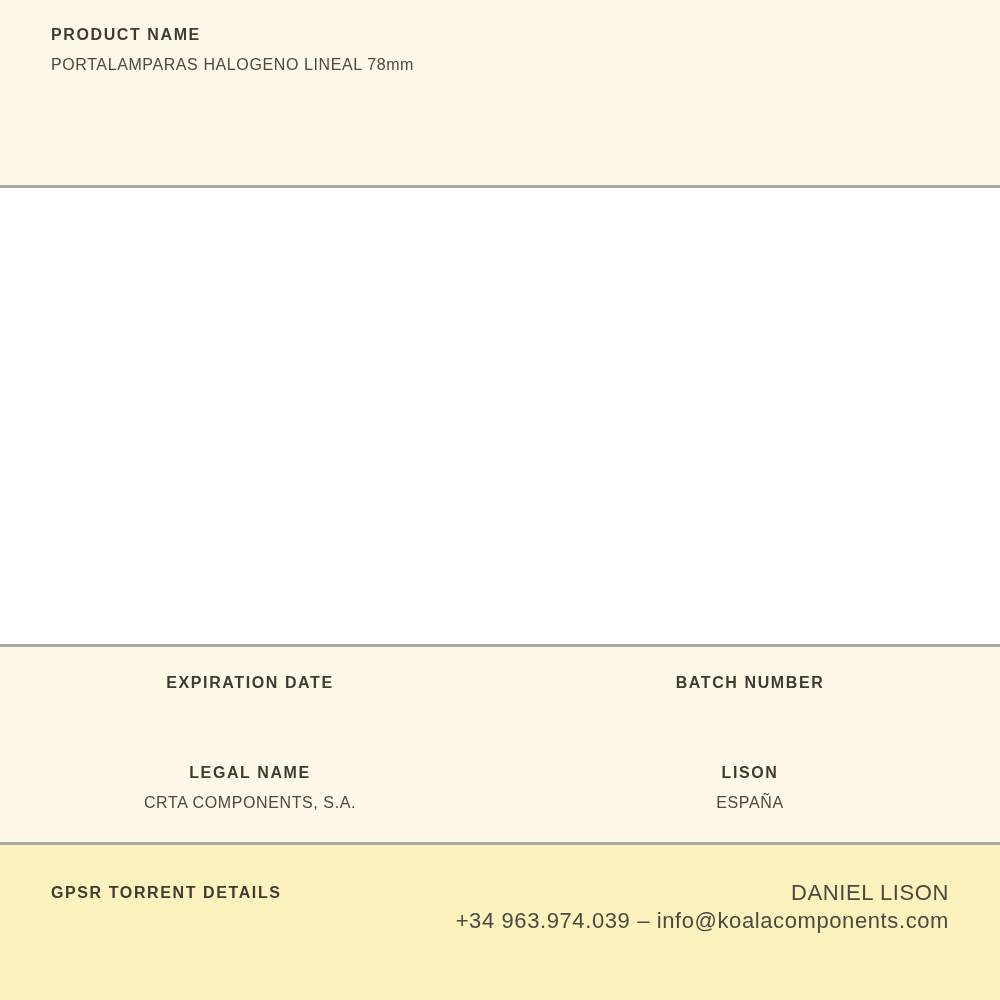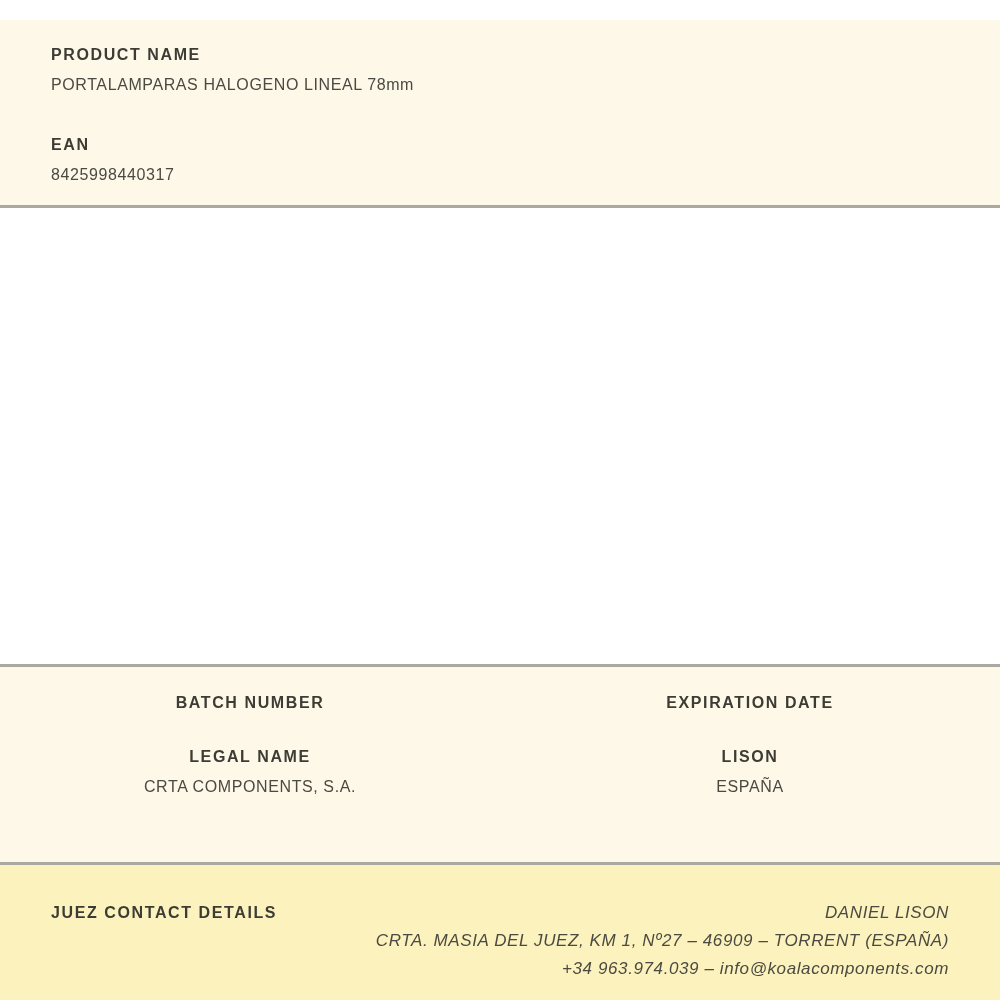--- a/index.html
+++ b/index.html
@@ -23,21 +23,20 @@
   }
   .divider{
     height:3px;background:var(--divider);
     border:none;flex:0 0 auto;
   }
   
   .section-top{
     height:185px;flex:0 0 auto;
     background:var(--cream-bg);
     padding:25px 51px 0 51px;
-    margin-top:20px;
   }
   .field-label{
     font-weight:bold;
     font-size:16px;
     letter-spacing:1.6px;
     color:var(--label-text);
     line-height:20px;
   }
   .field-value{
     font-size:16px;
@@ -56,90 +55,84 @@
   .section-details{
     height:195px;flex:0 0 auto;
     background:var(--cream-bg);
     padding-top:26px;
   }
   .details-grid{
     display:grid;
     grid-template-columns:1fr 1fr;
     text-align:center;
   }
-  .details-grid .row2{margin-top:34px;}
+  .details-grid .row2{margin-top:70px;}
   .center-value{margin-top:10px;}
   
   .section-contact{
     height:155px;flex:1 0 auto;
     background:var(--yellow-bg);
     padding:34px 51px 0 51px;
     display:flex;
     justify-content:space-between;
     align-items:flex-start;
   }
   .contact-label{
     line-height:28px;
   }
   .contact-lines{
     text-align:right;
     line-height:28px;
   }
   .contact-lines div{
-    font-size:17px;
+    font-size:22px;
     letter-spacing:0.6px;
     color:var(--value-text);
-    font-style:italic;
   }
 </style>
 </head>
 <body>
 
 <div class="page">
 
   <div class="section-top">
     <div>
       <div class="field-label">PRODUCT NAME</div>
       <div class="field-value">PORTALAMPARAS HALOGENO LINEAL 78mm</div>
     </div>
-    <div class="ean-block">
-      <div class="field-label">EAN</div>
-      <div class="field-value">8425998440317</div>
-    </div>
   </div>
 
   <hr class="divider">
 
   <div class="section-image"></div>
 
   <hr class="divider">
 
   <div class="section-details">
     <div class="details-grid">
       <div>
-        <div class="field-label">BATCH NUMBER</div>
+        <div class="field-label">EXPIRATION DATE</div>
       </div>
       <div>
-        <div class="field-label">EXPIRATION DATE</div>
+        <div class="field-label">BATCH NUMBER</div>
       </div>
       <div class="row2">
         <div class="field-label">LEGAL NAME</div>
         <div class="field-value center-value">CRTA COMPONENTS, S.A.</div>
       </div>
       <div class="row2">
         <div class="field-label">LISON</div>
         <div class="field-value center-value">ESPAÑA</div>
       </div>
     </div>
   </div>
 
   <hr class="divider">
 
   <div class="section-contact">
-    <div class="field-label contact-label">JUEZ CONTACT DETAILS</div>
+    <div class="field-label contact-label">GPSR TORRENT DETAILS</div>
     <div class="contact-lines">
       <div>DANIEL LISON</div>
-      <div>CRTA. MASIA DEL JUEZ, KM 1, Nº27 – 46909 – TORRENT (ESPAÑA)</div>
       <div>+34 963.974.039 – info@koalacomponents.com</div>
     </div>
   </div>
 
 </div>
 
 </body></html>

